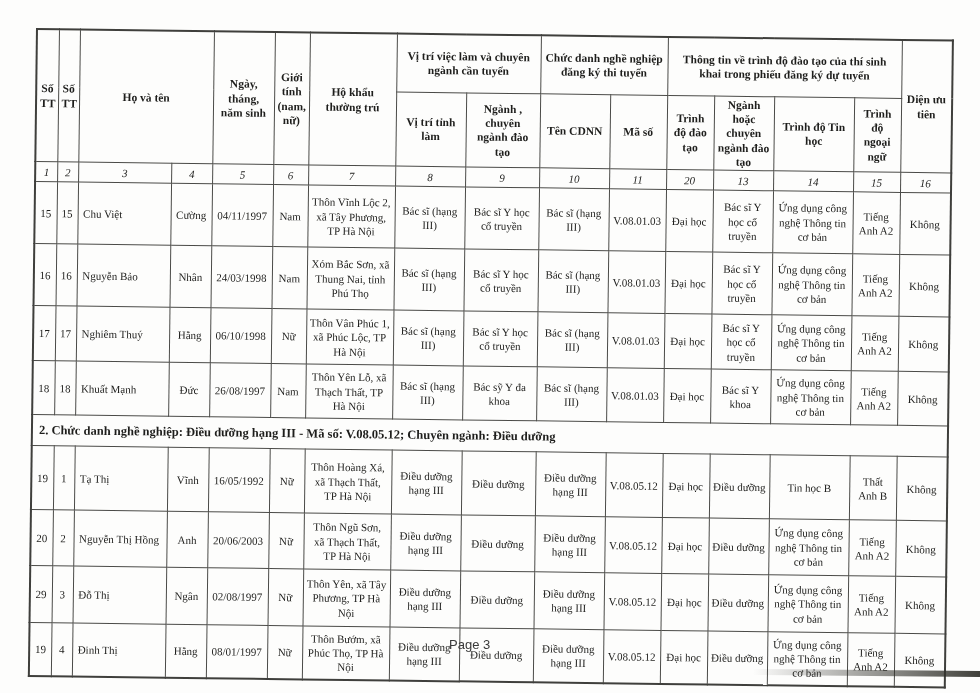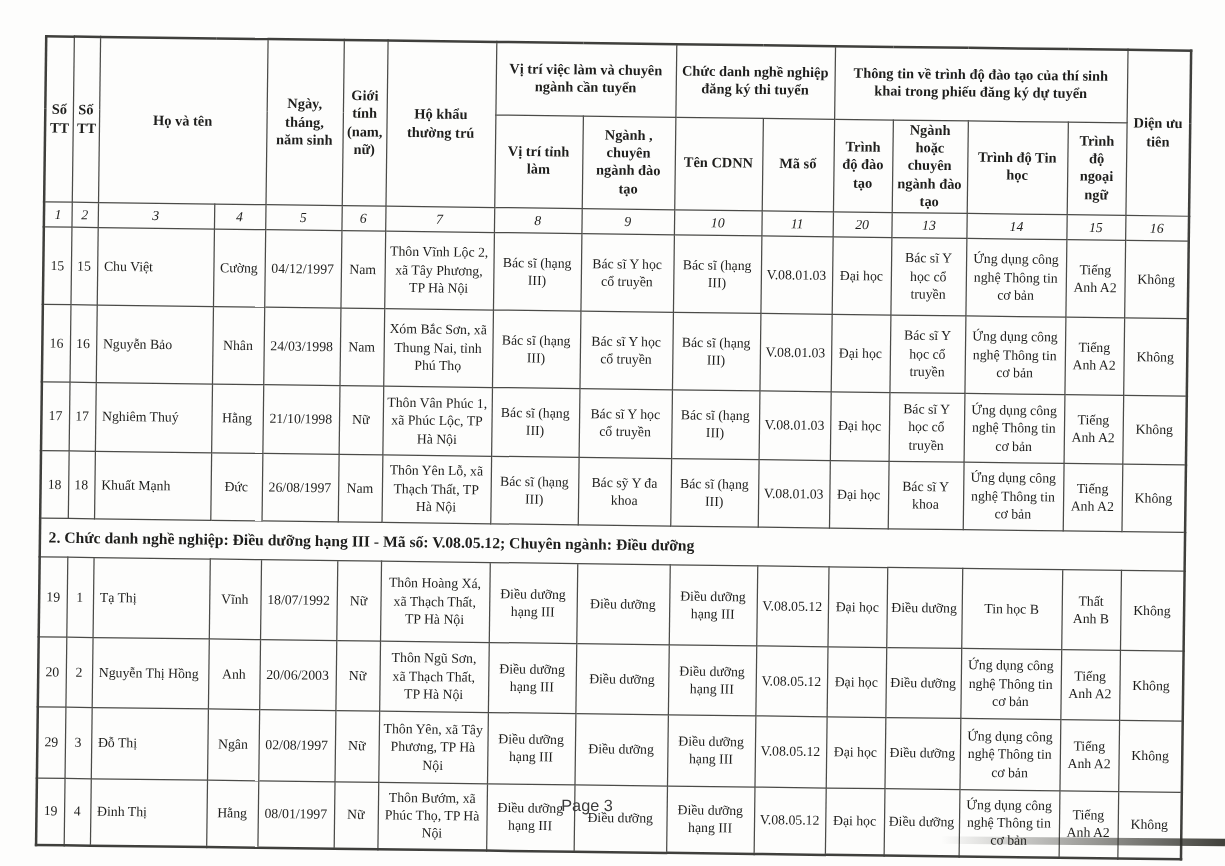--- a/index.html
+++ b/index.html
@@ -142,21 +142,21 @@
           <td>13</td>
           <td>14</td>
           <td>15</td>
           <td>16</td>
         </tr>
         <tr style="height: 62px;">
           <td>15</td>
           <td>15</td>
           <td class="name-cell">Chu Việt</td>
           <td>Cường</td>
-          <td>04/12/1997</td>
+          <td>04/11/1997</td>
           <td>Nam</td>
           <td>Thôn Vĩnh Lộc 2, xã Tây Phương, TP Hà Nội</td>
           <td>Bác sĩ (hạng III)</td>
           <td>Bác sĩ Y học cổ truyền</td>
           <td>Bác sĩ (hạng III)</td>
           <td>V.08.01.03</td>
           <td>Đại học</td>
           <td>Bác sĩ Y học cổ truyền</td>
           <td>Ứng dụng công nghệ Thông tin cơ bản</td>
           <td>Tiếng Anh A2</td>
@@ -178,21 +178,21 @@
           <td>Bác sĩ Y học cổ truyền</td>
           <td>Ứng dụng công nghệ Thông tin cơ bản</td>
           <td>Tiếng Anh A2</td>
           <td>Không</td>
         </tr>
         <tr style="height: 55px;">
           <td>17</td>
           <td>17</td>
           <td class="name-cell">Nghiêm Thuý</td>
           <td>Hằng</td>
-          <td>21/10/1998</td>
+          <td>06/10/1998</td>
           <td>Nữ</td>
           <td>Thôn Vân Phúc 1, xã Phúc Lộc, TP Hà Nội</td>
           <td>Bác sĩ (hạng III)</td>
           <td>Bác sĩ Y học cổ truyền</td>
           <td>Bác sĩ (hạng III)</td>
           <td>V.08.01.03</td>
           <td>Đại học</td>
           <td>Bác sĩ Y học cổ truyền</td>
           <td>Ứng dụng công nghệ Thông tin cơ bản</td>
           <td>Tiếng Anh A2</td>
@@ -217,21 +217,21 @@
           <td>Không</td>
         </tr>
         <tr style="height: 31px;">
           <td colspan="16" class="section-cell">2. Chức danh nghề nghiệp: Điều dưỡng hạng III - Mã số: V.08.05.12; Chuyên ngành: Điều dưỡng</td>
         </tr>
         <tr style="height: 64px;">
           <td>19</td>
           <td>1</td>
           <td class="name-cell">Tạ Thị</td>
           <td>Vĩnh</td>
-          <td>18/07/1992</td>
+          <td>16/05/1992</td>
           <td>Nữ</td>
           <td>Thôn Hoàng Xá, xã Thạch Thất, TP Hà Nội</td>
           <td>Điều dưỡng hạng III</td>
           <td>Điều dưỡng</td>
           <td>Điều dưỡng hạng III</td>
           <td>V.08.05.12</td>
           <td>Đại học</td>
           <td>Điều dưỡng</td>
           <td>Tin học B</td>
           <td>Thất Anh B</td>

